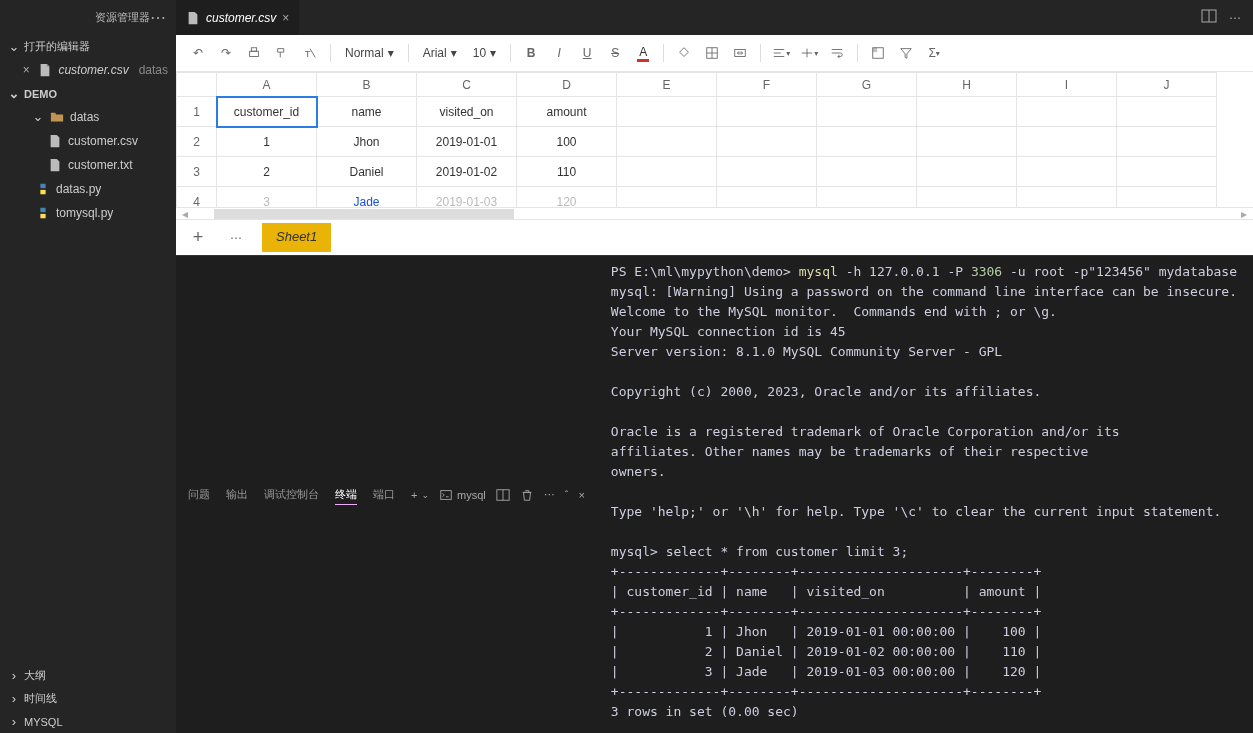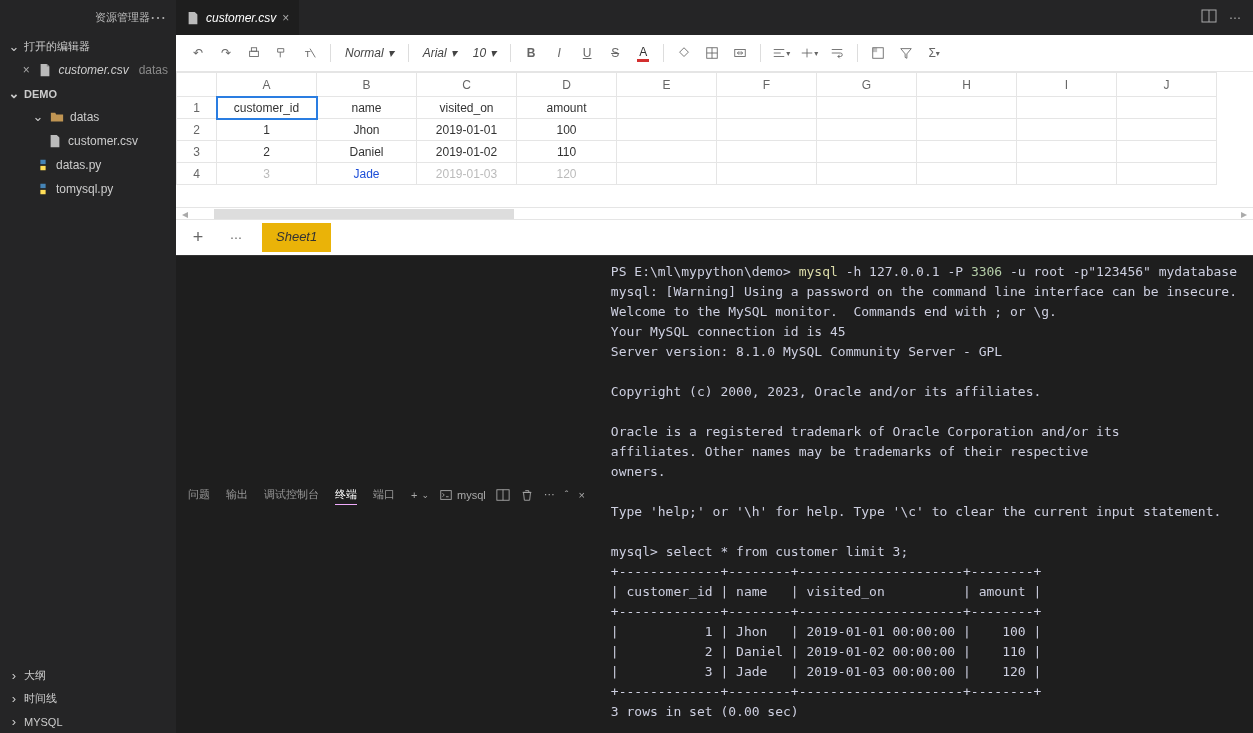--- a/index.html
+++ b/index.html
@@ -18,27 +18,27 @@
 .sb-bottom { margin-top: auto; }
 .main { flex: 1; display: flex; flex-direction: column; background: #1e1e1e; }
 .tabs { display: flex; background: #252526; height: 35px; align-items: stretch; }
 .tab { display: flex; align-items: center; gap: 6px; padding: 0 10px; background: #1e1e1e; color: #fff; font-size: 12px; font-style: italic; border-right: 1px solid #252526; }
 .tab .close { font-style: normal; color: #aaa; cursor: pointer; }
 .tab-actions { margin-left: auto; display: flex; align-items: center; gap: 12px; padding: 0 12px; color: #aaa; }
 .sheet { background: #fff; color: #333; display: flex; flex-direction: column; height: 220px; }
 .toolbar { display: flex; align-items: center; gap: 4px; padding: 6px 10px; border-bottom: 1px solid #e5e5e5; font-size: 12px; }
 .tb-btn { width: 24px; height: 24px; display: inline-flex; align-items: center; justify-content: center; color: #666; cursor: pointer; border-radius: 3px; }
 .tb-sep { width: 1px; height: 18px; background: #ddd; margin: 0 4px; }
-.tb-sel { display: inline-flex; align-items: center; gap: 4px; padding: 2px 6px; cursor: pointer; color: #444; font-style: italic; }
+.tb-sel { display: inline-flex; align-items: center; gap: 4px; padding: 2px 6px; cursor: pointer; color: #444; }
 .grid { overflow: auto; position: relative; flex: 1; }
 table.sgrid { border-collapse: collapse; font-size: 12px; }
 .sgrid th, .sgrid td { border: 1px solid #e5e5e5; text-align: center; font-weight: normal; }
 .sgrid th.colh { background: #fff; height: 24px; width: 100px; color: #666; }
 .sgrid th.rowh { background: #fff; width: 40px; color: #666; }
-.sgrid td { height: 22px; width: 100px; }
+.sgrid td { height: 30px; width: 100px; }
 .sgrid td.sel { outline: 2px solid #2a7de1; outline-offset: -1px; }
 .sheet-tabs { display: flex; align-items: center; height: 36px; border-top: 1px solid #e5e5e5; padding: 0 10px; gap: 14px; }
 .sheet-tab { padding: 6px 14px; font-size: 13px; color: #333; border-bottom: 2px solid transparent; cursor: pointer; }
 .sheet-tab.active { background: #eab308; font-style: italic; }
 .panel { flex: 1; display: flex; flex-direction: row; background: #1e1e1e; border-top: 1px solid #333; overflow: hidden; }
 .panel-tabs { display: flex; align-items: center; padding: 6px 12px; gap: 16px; font-size: 11px; color: #999; }
 .panel-tabs .pt { cursor: pointer; padding: 2px 0; }
 .panel-tabs .pt.active { color: #fff; border-bottom: 1px solid #f0abfc; }
 .panel-actions { margin-left: auto; display: flex; align-items: center; gap: 10px; color: #aaa; }
 .panel-actions .ic { cursor: pointer; display: inline-flex; align-items: center; gap: 4px; }
@@ -87,20 +87,28 @@
       </span>
     <span>datas</span>
   </div>
   <div class="sb-file nested">
     <span class="icon-file">
         <svg class="svg-ico" viewBox="0 0 16 16">
           <path fill="#ccc" d="M3 1h7l3 3v11H3z" opacity=".9"></path>
         </svg>
       </span>
     <span>customer.csv</span>
+  </div>
+  <div class="sb-file nested">
+    <span class="icon-file">
+        <svg class="svg-ico" viewBox="0 0 16 16">
+          <path fill="#ccc" d="M3 1h7l3 3v11H3z" opacity=".9"></path>
+        </svg>
+      </span>
+    <span>customer.txt</span>
   </div>
   <div class="sb-file l2">
     <span class="icon-file">
         <svg class="svg-ico" viewBox="0 0 16 16">
           <path fill="#4584b6" d="M5 2h6v5H5z"></path>
           <path fill="#ffde57" d="M5 9h6v5H5z"></path>
         </svg>
       </span>
     <span>datas.py</span>
   </div>

